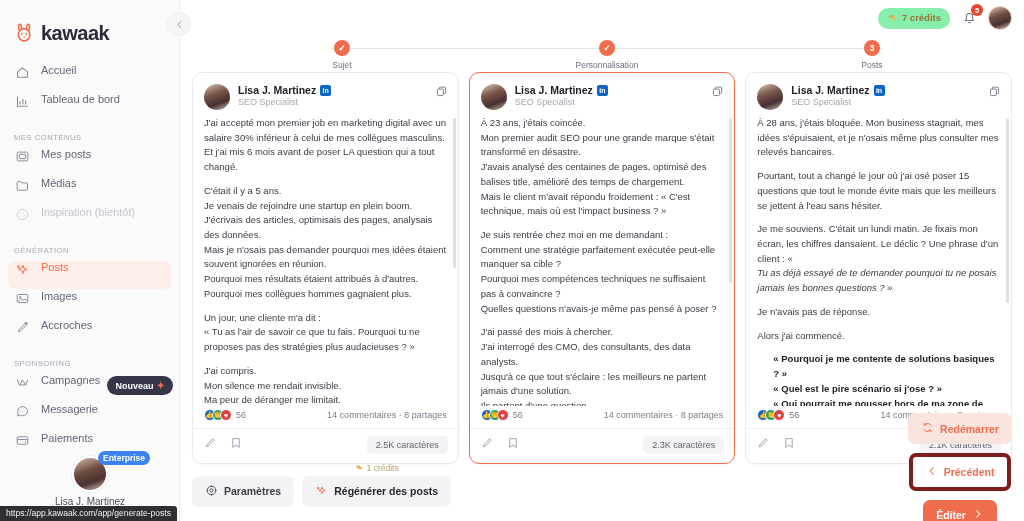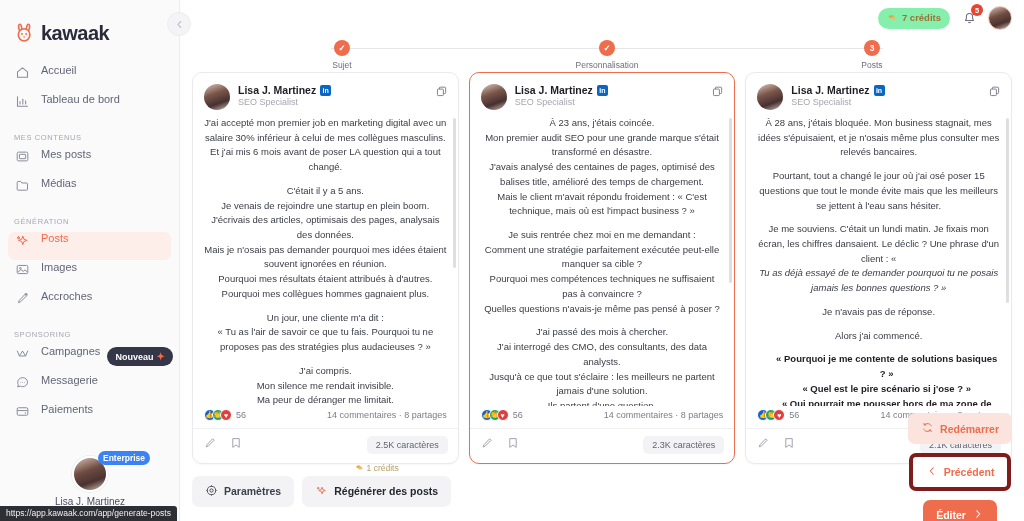--- a/index.html
+++ b/index.html
@@ -142,21 +142,21 @@
     width: 11px; height: 11px; background: #0a66c2; border-radius: 2px;
     color: #fff; font-size: 7px; font-weight: bold;
     display: flex; align-items: center; justify-content: center; line-height: 1;
   }
   .card-role { font-size: 9px; color: #a5a6b0; margin-top: 1px; }
   .copy-btn { position: absolute; right: 10px; top: 11px; cursor: pointer; }
 
   .card-body {
     flex: 1; overflow: hidden; position: relative;
     padding: 0 11px 2px 11px;
-    font-size: 9.5px; line-height: 1.55; color: #3b3c46; text-align: center;
+    font-size: 9.5px; line-height: 1.55; color: #3b3c46;
   }
   .card-body p { margin: 0 0 9px 0; white-space: pre-line; }
   .card-body p.italic { font-style: italic; }
   .card-body p.bold { font-weight: bold; color: #1d1d25; margin-left: 16px; }
   .card-scrollbar {
     position: absolute; right: 2px; top: 2px; width: 3px;
     background: #dedee3; border-radius: 2px;
   }
 
   .card-stats {
@@ -270,20 +270,31 @@
         <span class="nav-label">Mes posts</span>
       </div>
       <div class="nav-item">
         <span class="ic">
           <svg viewBox="0 0 24 24" width="15" height="15" fill="none" stroke="#8a8c9c" stroke-width="1.6" stroke-linejoin="round">
               <path d="M3.5 7 a1.5 1.5 0 0 1 1.5-1.5 h4 l2 2.5 h7.5 a1.5 1.5 0 0 1 1.5 1.5 v8.5 a1.5 1.5 0 0 1-1.5 1.5 H5 a1.5 1.5 0 0 1-1.5-1.5 Z"></path>
             </svg>
         </span>
         <span class="nav-label">Médias</span>
       </div>
+      <div class="nav-item disabled">
+        <span class="ic">
+          <svg viewBox="0 0 24 24" width="15" height="15" fill="none" stroke="#cdced6" stroke-width="1.6">
+              <circle cx="12" cy="12" r="8.3"></circle>
+              <circle cx="9.3" cy="10" r="0.9" fill="#cdced6" stroke="none"></circle>
+              <circle cx="14" cy="9.6" r="0.9" fill="#cdced6" stroke="none"></circle>
+              <circle cx="15" cy="14" r="0.9" fill="#cdced6" stroke="none"></circle>
+            </svg>
+        </span>
+        <span class="nav-label">Inspiration (bientôt)</span>
+      </div>
 
       <div class="nav-section-title">GÉNÉRATION</div>
       <div class="nav-item active">
         <span class="ic">
           <svg viewBox="0 0 24 24" width="15" height="15" fill="none" stroke="#ef6c4d" stroke-width="1.6" stroke-linejoin="round">
               <path d="M12.5 5 L14.3 10 L19.3 11.8 L14.3 13.6 L12.5 18.6 L10.7 13.6 L5.7 11.8 L10.7 10 Z"></path>
               <path d="M5.6 5.4 L6.2 7 L7.8 7.6 L6.2 8.2 L5.6 9.8 L5 8.2 L3.4 7.6 L5 7 Z"></path>
             </svg>
         </span>
         <span class="nav-label">Posts</span>

